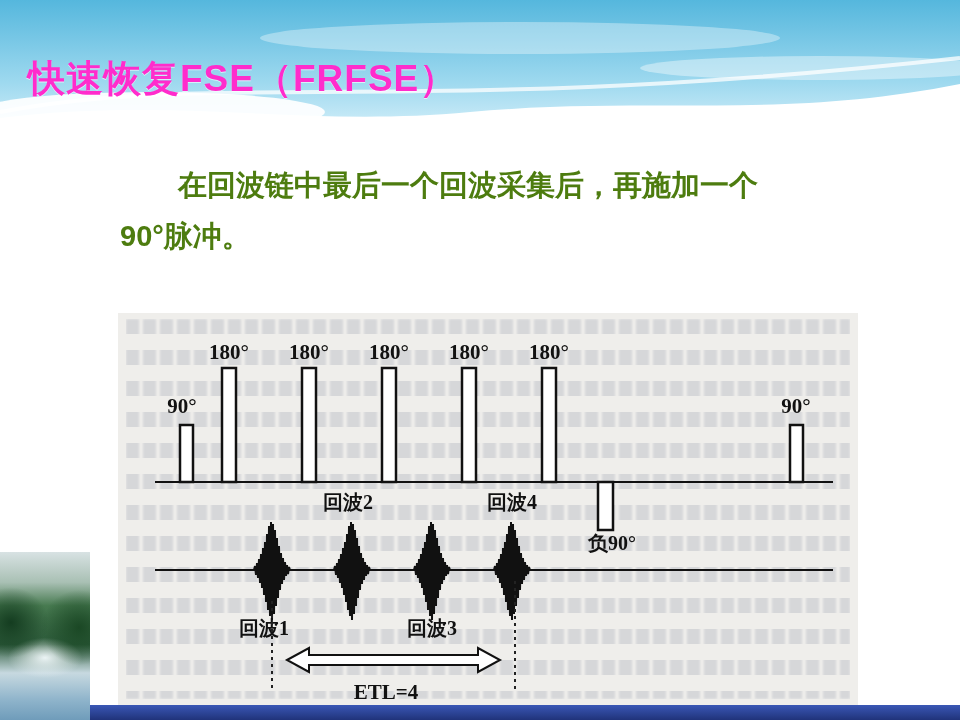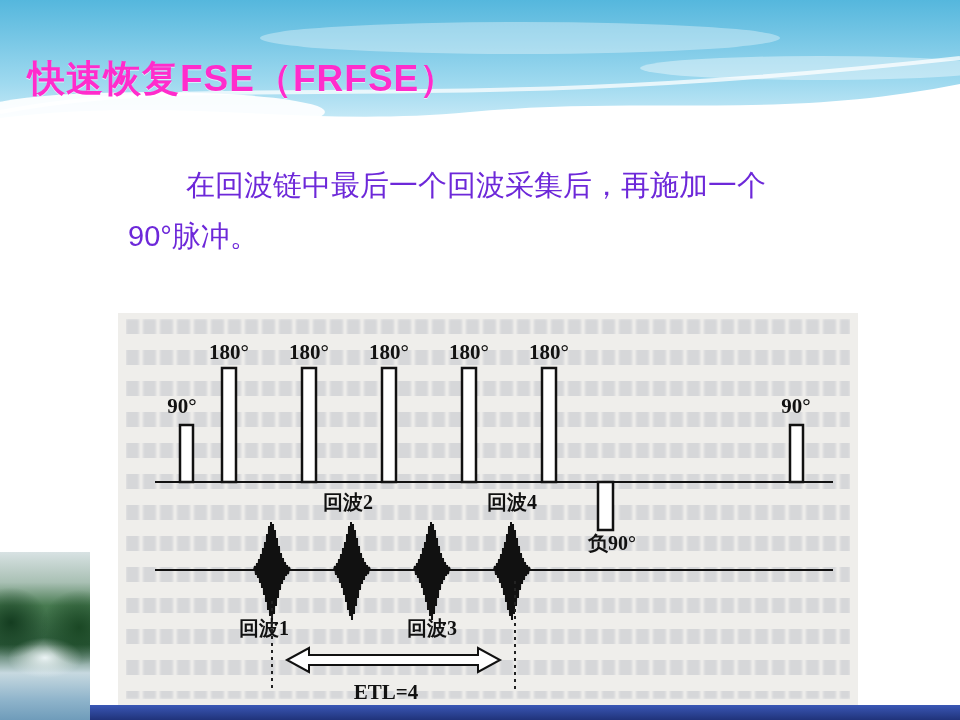--- a/index.html
+++ b/index.html
@@ -12,22 +12,22 @@
   .sky-band svg{display:block;width:960px;height:150px;}
   
   .slide-title{
     position:absolute;left:26px;top:52px;margin:2px;
     font-size:37px;font-weight:bold;color:#ff2ccc;letter-spacing:1px;
     font-family:"Liberation Sans",sans-serif;white-space:nowrap;
     text-shadow:0 1px 0 rgba(255,255,255,.6);
   }
   
   .body-text{
-    position:absolute;left:128px;top:160px;width:710px;
-    font-size:29px;font-weight:400;color:#6d28d9;line-height:51px;
+    position:absolute;left:120px;top:160px;width:710px;
+    font-size:29px;font-weight:700;color:#4d7c0f;line-height:51px;
   }
   .body-text .indent{padding-left:58px;}
   
   .figure{
     position:absolute;left:118px;top:313px;width:740px;height:392px;
     background:#efeeeb;
   }
   .watermark{
     position:absolute;inset:6px 8px 6px 8px;
     background:repeating-linear-gradient(to right,

